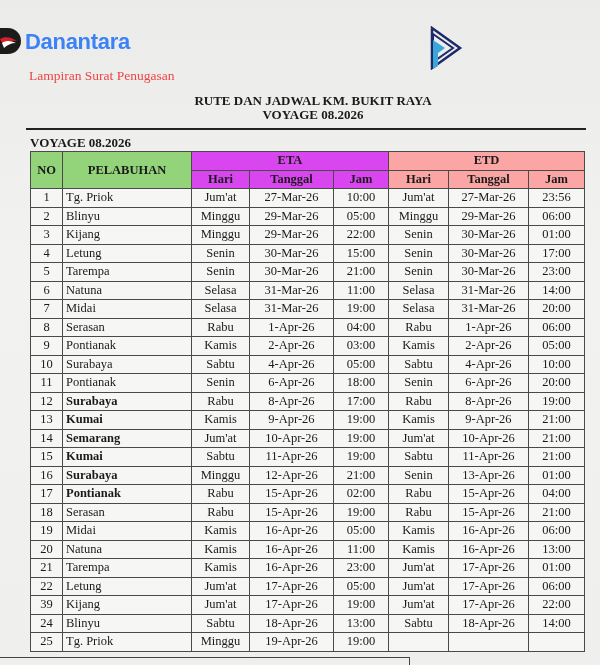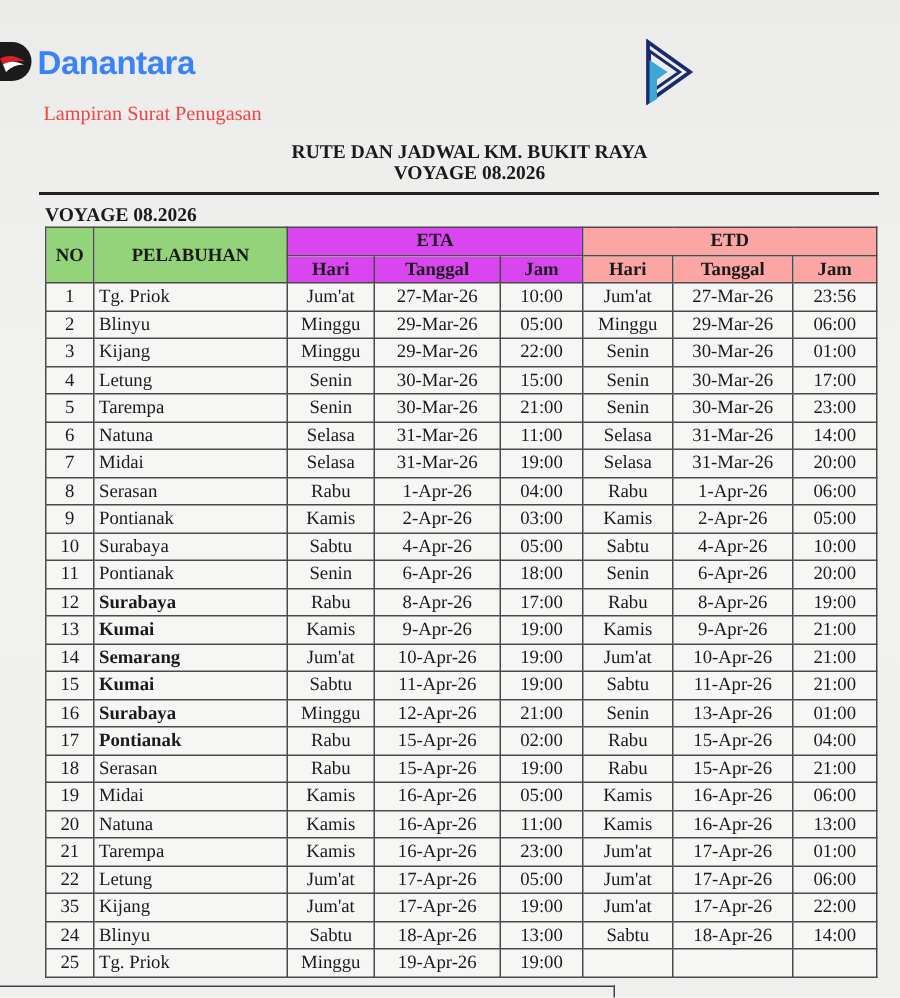--- a/index.html
+++ b/index.html
@@ -310,21 +310,21 @@
         <td class="c">22</td>
         <td class="l">Letung</td>
         <td class="c">Jum'at</td>
         <td class="c">17-Apr-26</td>
         <td class="c">05:00</td>
         <td class="c">Jum'at</td>
         <td class="c">17-Apr-26</td>
         <td class="c">06:00</td>
       </tr>
       <tr>
-        <td class="c">35</td>
+        <td class="c">39</td>
         <td class="l">Kijang</td>
         <td class="c">Jum'at</td>
         <td class="c">17-Apr-26</td>
         <td class="c">19:00</td>
         <td class="c">Jum'at</td>
         <td class="c">17-Apr-26</td>
         <td class="c">22:00</td>
       </tr>
       <tr>
         <td class="c">24</td>

